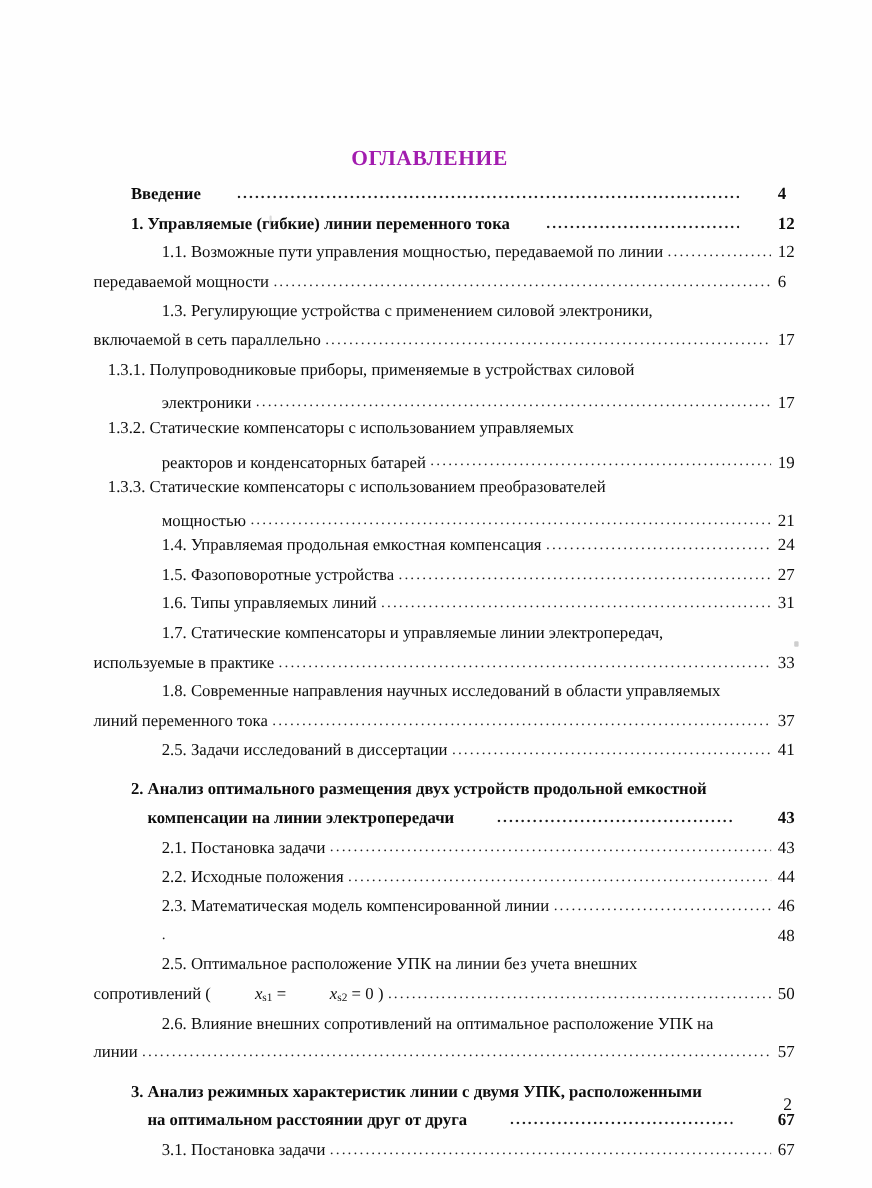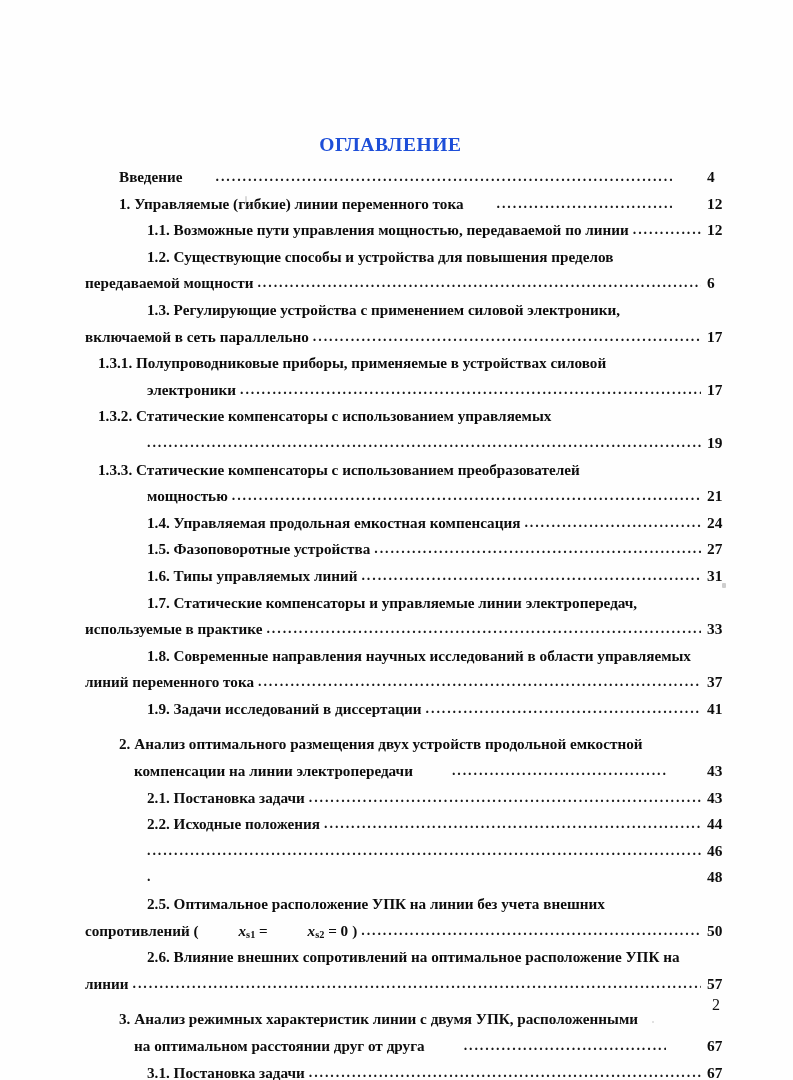--- a/index.html
+++ b/index.html
@@ -24,21 +24,21 @@
 
   #toc-title {
     position: absolute;
     top: 121px;
     left: 0;
     width: 715px;
     text-align: center;
     font-size: 19.5px;
     font-weight: bold;
     letter-spacing: 0.6px;
-    color: #1d4ed8;
+    color: #a21caf;
   }
   
   #toc-title-inner {
     display: inline-block;
     transform: translateX(33px);
   }
 
   #toc-list {
     position: absolute;
     top: 168px;
@@ -85,29 +85,29 @@
     font-size: 15.4px;
   }
 
   .line .nopage {
     flex: 0 0 auto;
     width: 40px;
     margin-left: 6px;
   }
 
   
-  .line { padding-right: 46px; font-weight: bold; }
+  .line { padding-right: 46px; }
 
   
   .lvl-top       { padding-left: 119px; gap: 29px; }
   .lvl-top-cont  { padding-left: 134px; gap: 35px; }
   .lvl-2         { padding-left: 147px; }
   .lvl-2-cont    { padding-left: 85px; }
   .lvl-3         { padding-left: 98px; }
-  .lvl-3-cont    { padding-left: 147px; }
+  .lvl-3-cont    { padding-left: 147px; align-items: center; }
 
   .bold { font-weight: bold; }
 
   .gap-before { margin-top: 9px; }
 
   
   .mvar { font-style: italic; margin-left: 36px; }
   .mvar sub {
     font-style: normal;
     font-size: 0.68em;
@@ -155,25 +155,20 @@
         </div>
       </div>
       <div class="entry">
         <div class="line lvl-2">
           <span class="txt">1.1. Возможные пути управления мощностью, передаваемой по линии</span>
           <span class="leader">...........................................................................................................................................</span>
           <span class="pageno">12</span>
         </div>
       </div>
       <div class="entry">
-        <div class="line lvl-2">
-          <span class="txt">1.2. Существующие способы и устройства для повышения пределов</span>
-          <span class="leader"></span>
-          <span class="nopage"></span>
-        </div>
         <div class="line lvl-2-cont">
           <span class="txt">передаваемой мощности</span>
           <span class="leader">...........................................................................................................................................</span>
           <span class="pageno">6</span>
         </div>
       </div>
       <div class="entry">
         <div class="line lvl-2">
           <span class="txt">1.3. Регулирующие устройства с применением силовой электроники,</span>
           <span class="leader"></span>
@@ -197,20 +192,21 @@
           <span class="pageno">17</span>
         </div>
       </div>
       <div class="entry">
         <div class="line lvl-3">
           <span class="txt">1.3.2. Статические компенсаторы с использованием управляемых</span>
           <span class="leader"></span>
           <span class="nopage"></span>
         </div>
         <div class="line lvl-3-cont">
+          <span class="txt">реакторов и конденсаторных батарей</span>
           <span class="leader">...........................................................................................................................................</span>
           <span class="pageno">19</span>
         </div>
       </div>
       <div class="entry">
         <div class="line lvl-3">
           <span class="txt">1.3.3. Статические компенсаторы с использованием преобразователей</span>
           <span class="leader"></span>
           <span class="nopage"></span>
         </div>
@@ -260,21 +256,21 @@
           <span class="nopage"></span>
         </div>
         <div class="line lvl-2-cont">
           <span class="txt">линий переменного тока</span>
           <span class="leader">...........................................................................................................................................</span>
           <span class="pageno">37</span>
         </div>
       </div>
       <div class="entry">
         <div class="line lvl-2">
-          <span class="txt">1.9. Задачи исследований в диссертации</span>
+          <span class="txt">2.5. Задачи исследований в диссертации</span>
           <span class="leader">...........................................................................................................................................</span>
           <span class="pageno">41</span>
         </div>
       </div>
       <div class="entry gap-before">
         <div class="line lvl-top bold">
           <span class="txt">2. Анализ оптимального размещения двух устройств продольной емкостной</span>
           <span class="leader"></span>
           <span class="nopage"></span>
         </div>
@@ -293,20 +289,21 @@
       </div>
       <div class="entry">
         <div class="line lvl-2">
           <span class="txt">2.2. Исходные положения</span>
           <span class="leader">...........................................................................................................................................</span>
           <span class="pageno">44</span>
         </div>
       </div>
       <div class="entry">
         <div class="line lvl-2">
+          <span class="txt">2.3. Математическая модель компенсированной линии</span>
           <span class="leader">...........................................................................................................................................</span>
           <span class="pageno">46</span>
         </div>
       </div>
       <div class="entry">
         <div class="line lvl-2">
           <span class="leader">.</span>
           <span class="pageno">48</span>
         </div>
       </div>

